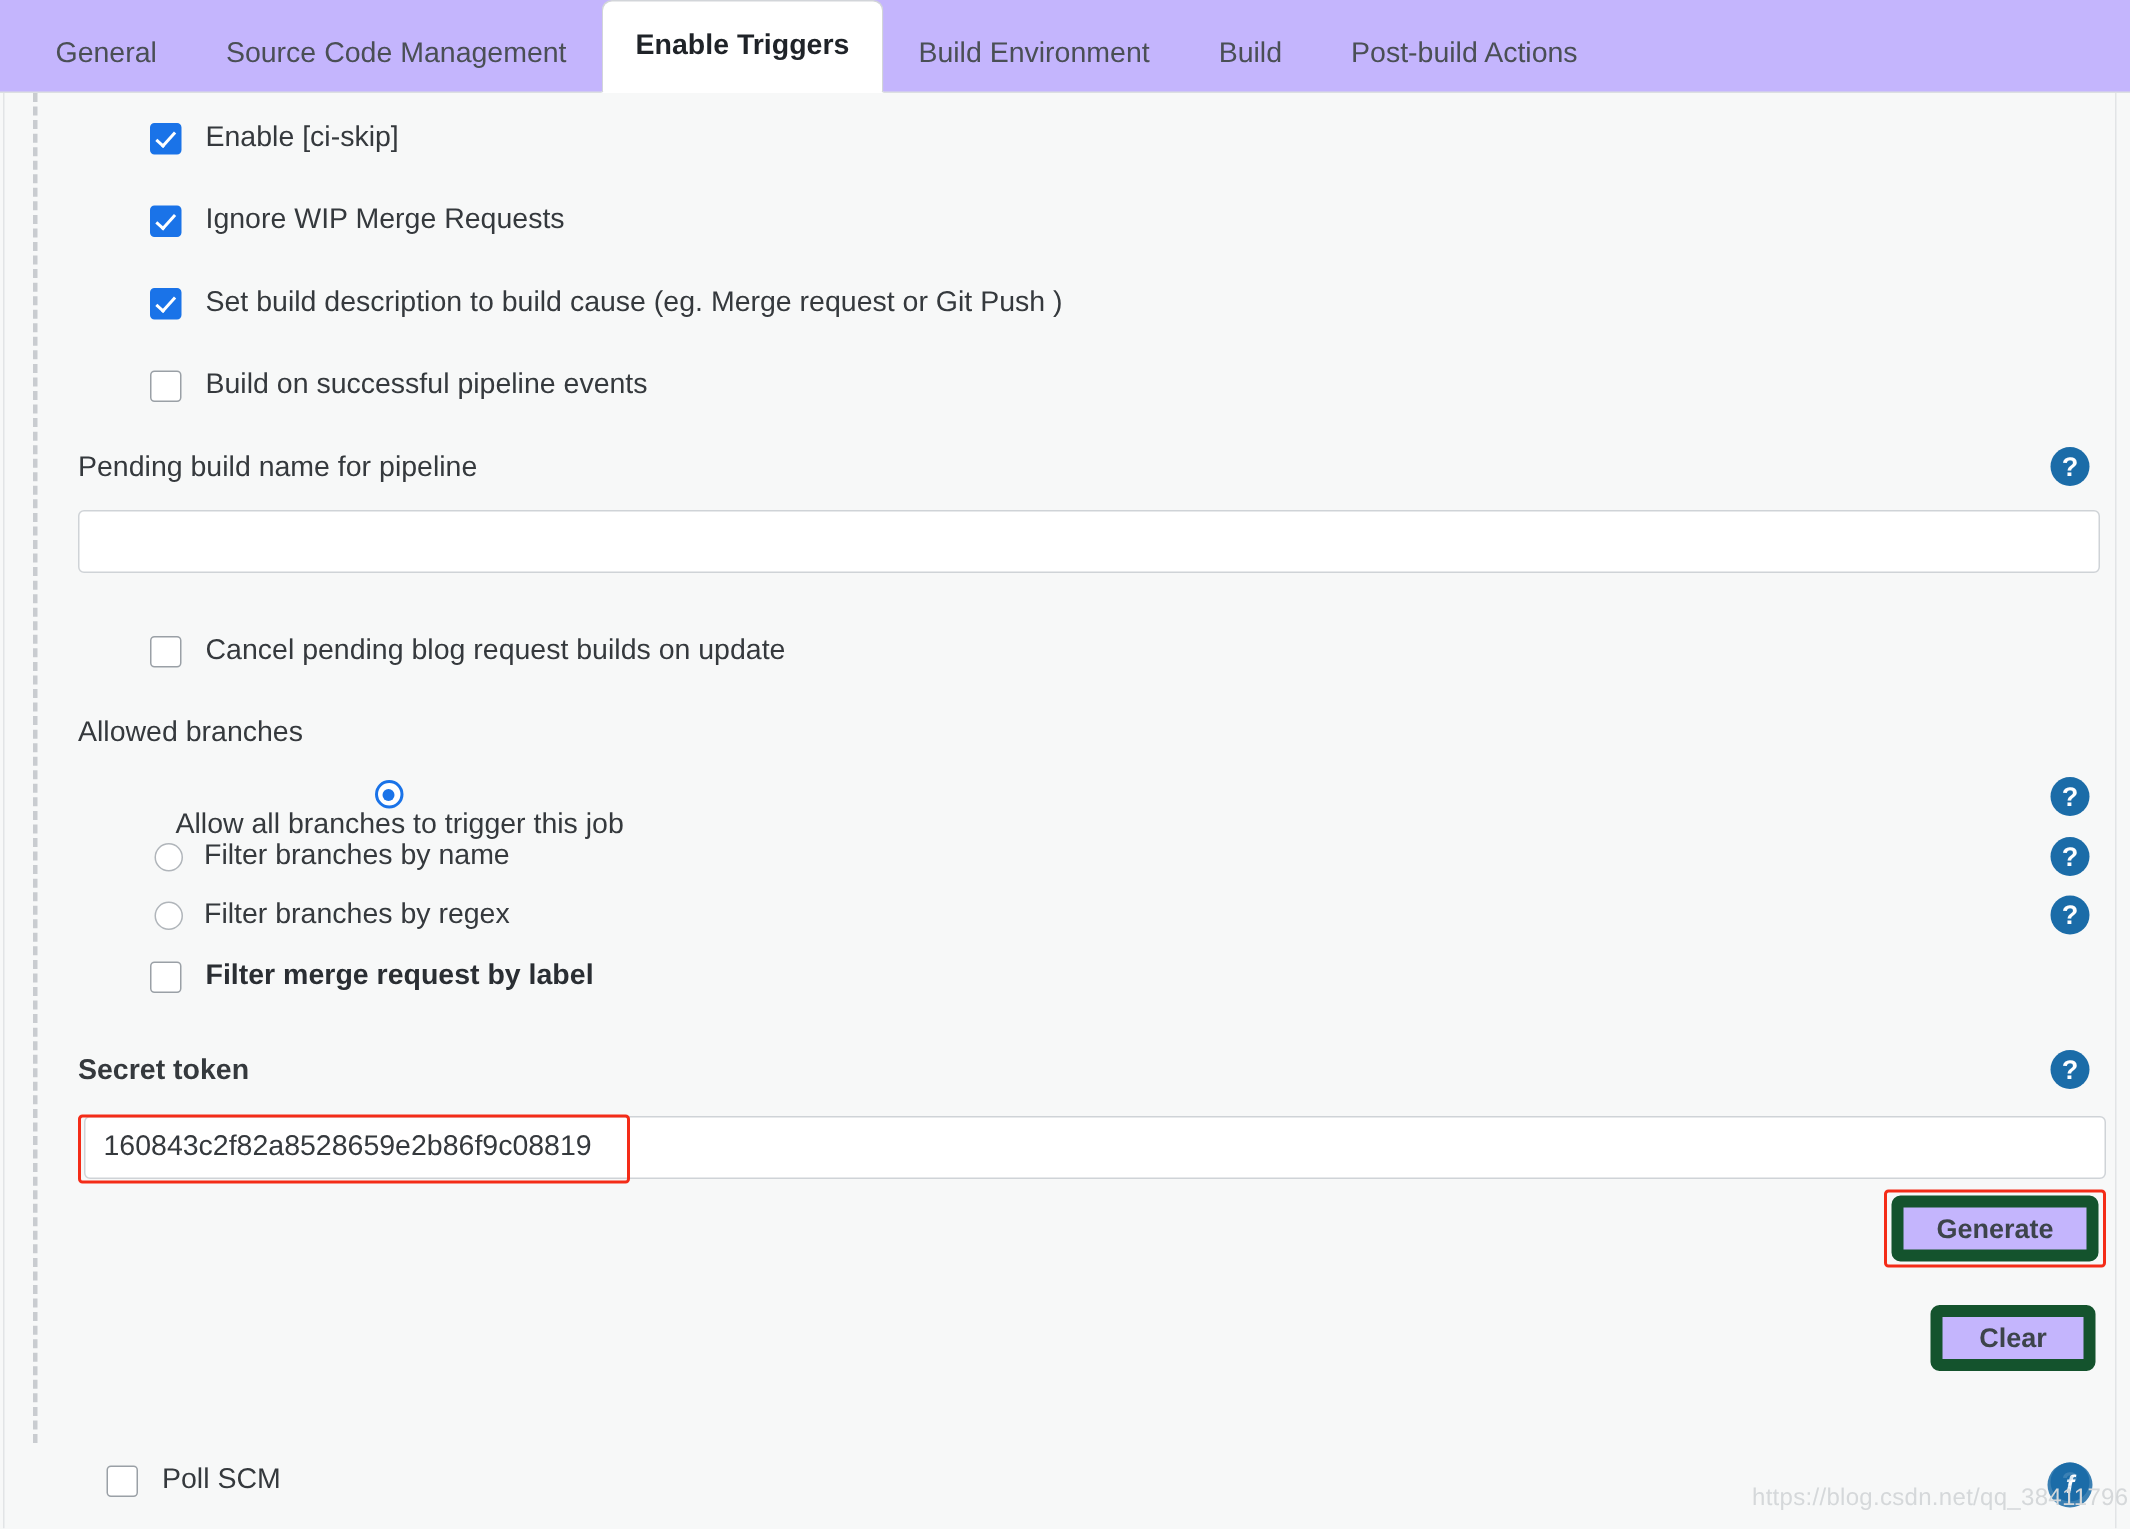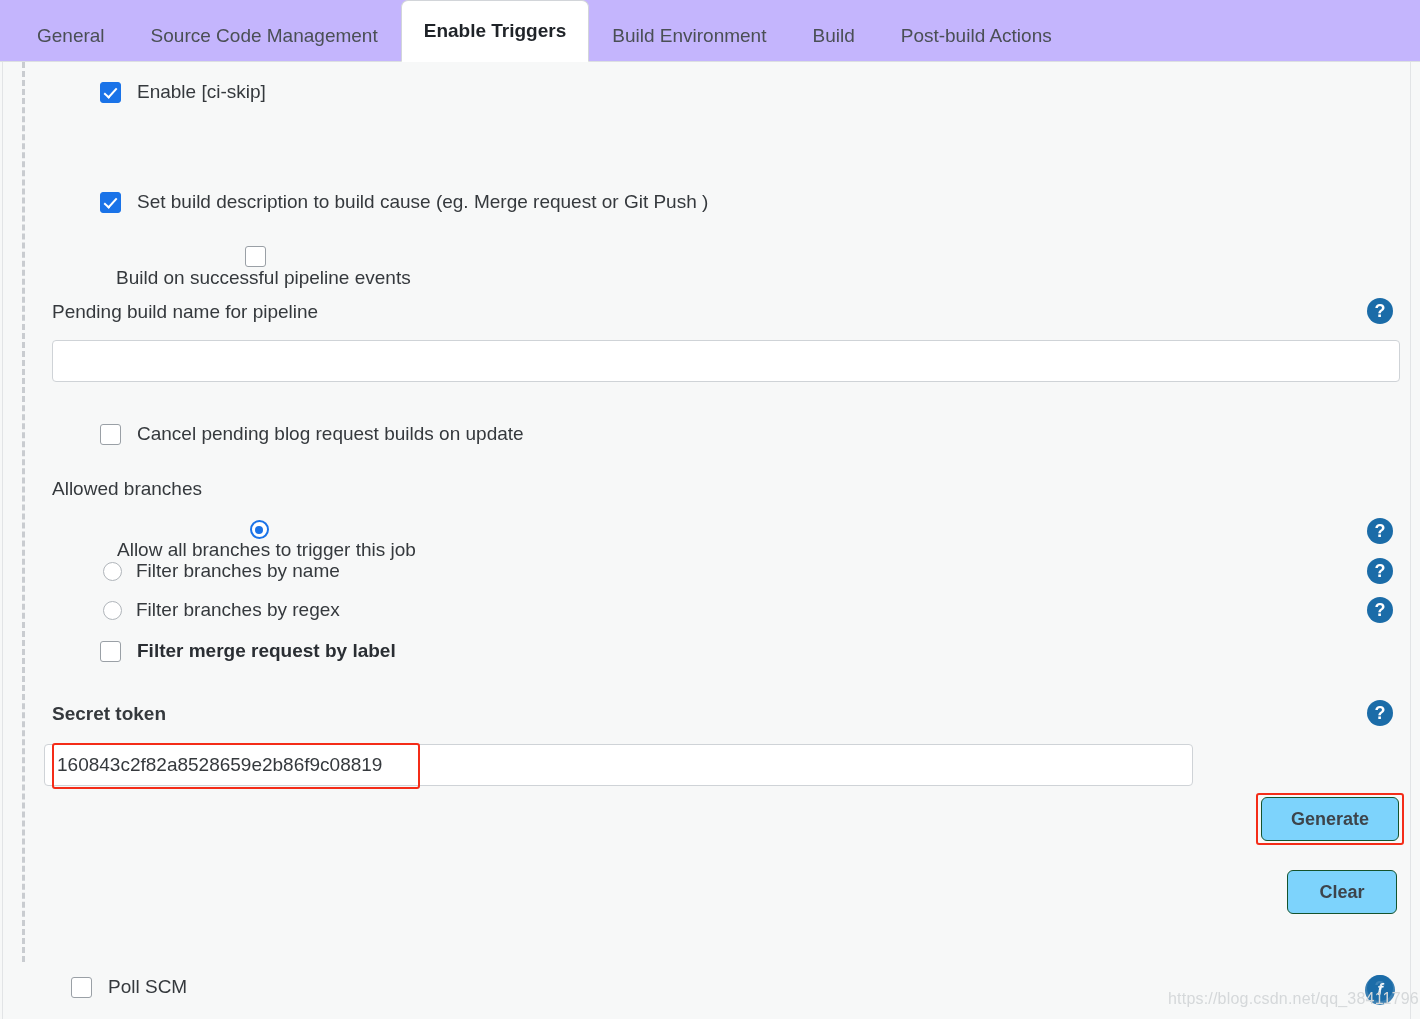--- a/index.html
+++ b/index.html
@@ -163,22 +163,22 @@
     font-family: "Liberation Sans", sans-serif;
     font-size: 19px;
     color: #35393d;
     padding: 0 12px;
     outline: none;
   }
 
   
   .btn {
     position: absolute;
-    background: #7dd3fc;
-    border: 1px solid #14532d;
+    background: #c4b5fd;
+    border: 8px solid #14532d;
     border-radius: 6px;
     font-family: "Liberation Sans", sans-serif;
     font-size: 18px;
     font-weight: bold;
     color: #3d444b;
     cursor: pointer;
     display: flex;
     align-items: center;
     justify-content: center;
   }
@@ -254,27 +254,31 @@
 
     <div class="left-rule"></div>
     <div class="right-rule"></div>
     <div class="dashed-rule"></div>
 
     <div class="row" style="left:52px; top:19px;">
       <div class="cb on"></div>
       <div class="lbl">Enable [ci-skip]</div>
     </div>
 
+    <div class="row" style="left:52px; top:74px;">
+      <div class="cb on"></div>
+      <div class="lbl">Ignore WIP Merge Requests</div>
+    </div>
 
     <div class="row" style="left:52px; top:129px;">
       <div class="cb on"></div>
       <div class="lbl">Set build description to build cause (eg. Merge request or Git Push )</div>
     </div>
 
-    <div class="row" style="left:52px; top:184px;flex-direction:column;">
+    <div class="row" style="left:52px; top:184px;">
       <div class="cb off"></div>
       <div class="lbl">Build on successful pipeline events</div>
     </div>
 
     <div class="section-title" style="left:52px; top:239px;">Pending build name for pipeline</div>
 
     <div class="help" style="left:1367px; top:236px;">?</div>
 
     <input class="textinput" style="left: 52px; top: 278px; width: 1348px; height: 42px;" value="">
 
@@ -305,21 +309,21 @@
 
     <div class="row" style="left:52px; top:578px;">
       <div class="cb off"></div>
       <div class="lbl bold">Filter merge request by label</div>
     </div>
 
     <div class="section-title" style="left:52px; top:641px; font-weight:bold;">Secret token</div>
 
     <div class="help" style="left:1367px; top:638px;">?</div>
 
-    <input class="textinput" style="left: 44px; top: 682px; width: 1149px; height: 42px;" value="160843c2f82a8528659e2b86f9c08819">
+    <input class="textinput" style="left: 56px; top: 682px; width: 1348px; height: 42px;" value="160843c2f82a8528659e2b86f9c08819">
 
     <div class="btn" style="left:1261px; top:735px; width:138px; height:44px;">Generate</div>
 
     <div class="btn" style="left:1287px; top:808px; width:110px; height:44px;">Clear</div>
 
     <div class="row" style="left:23px; top:914px;">
       <div class="cb off"></div>
       <div class="lbl">Poll SCM</div>
     </div>
     <div class="help" style="left:1367px; top:913px;">?</div>

